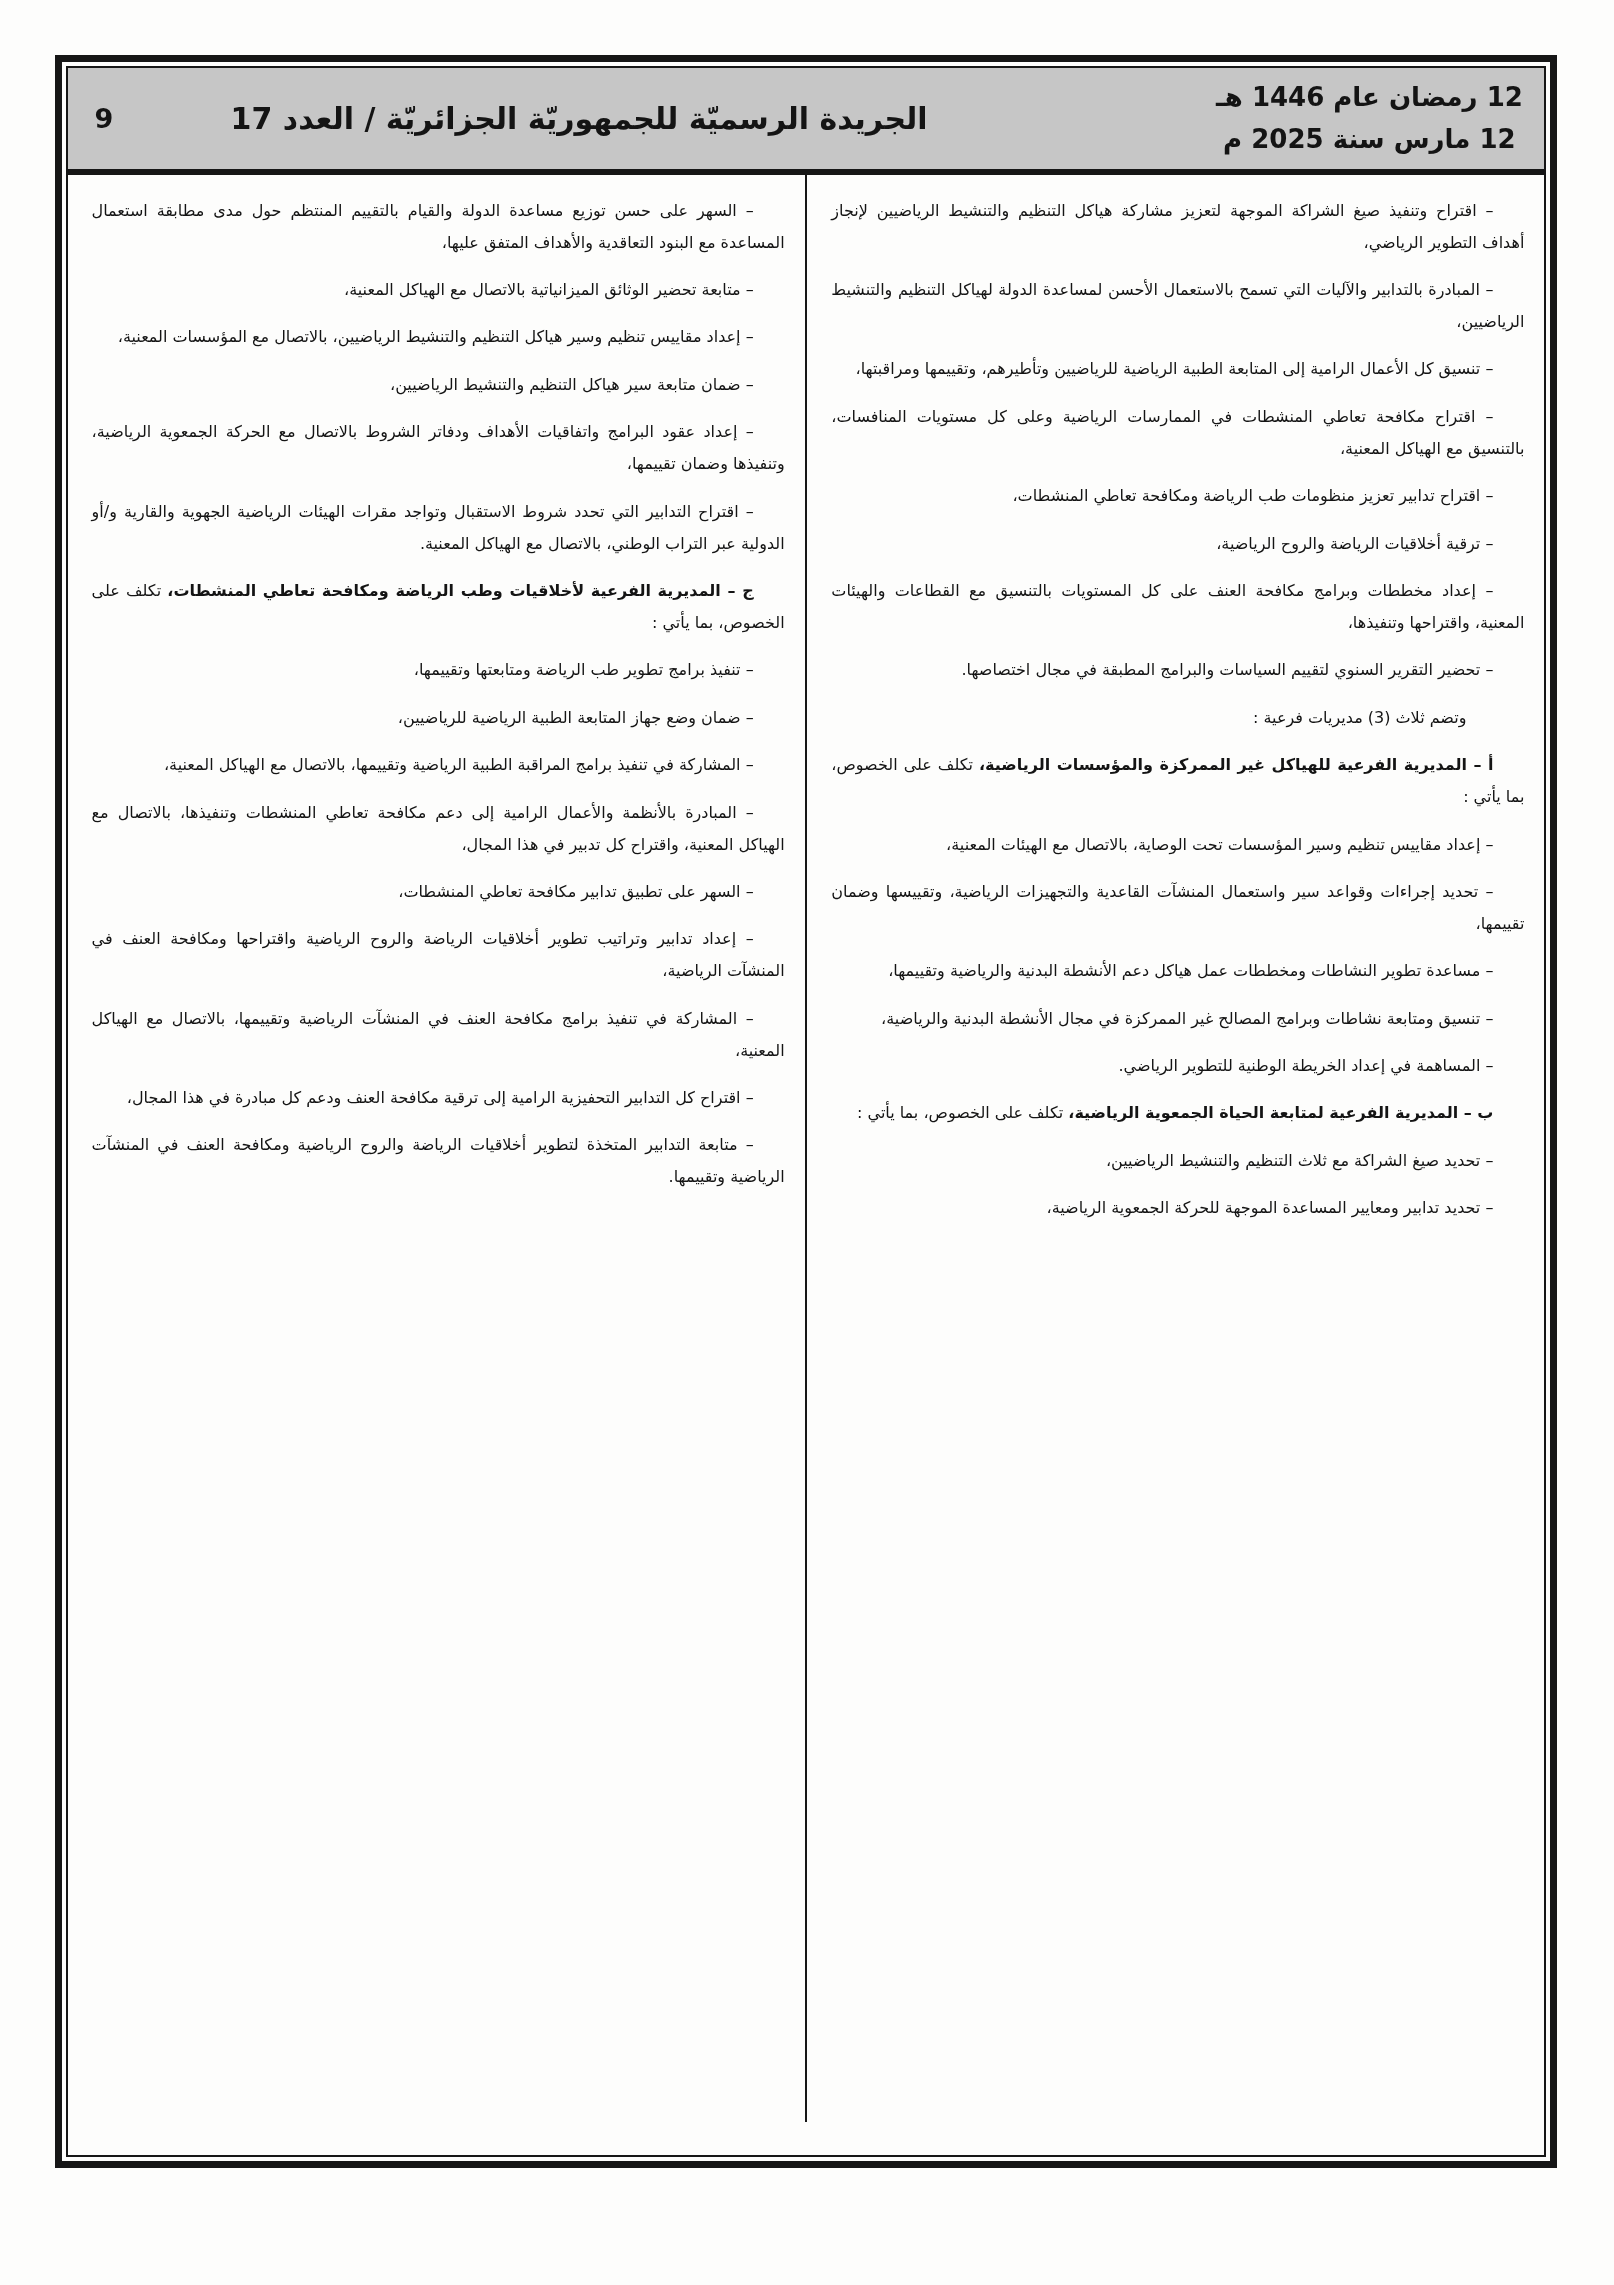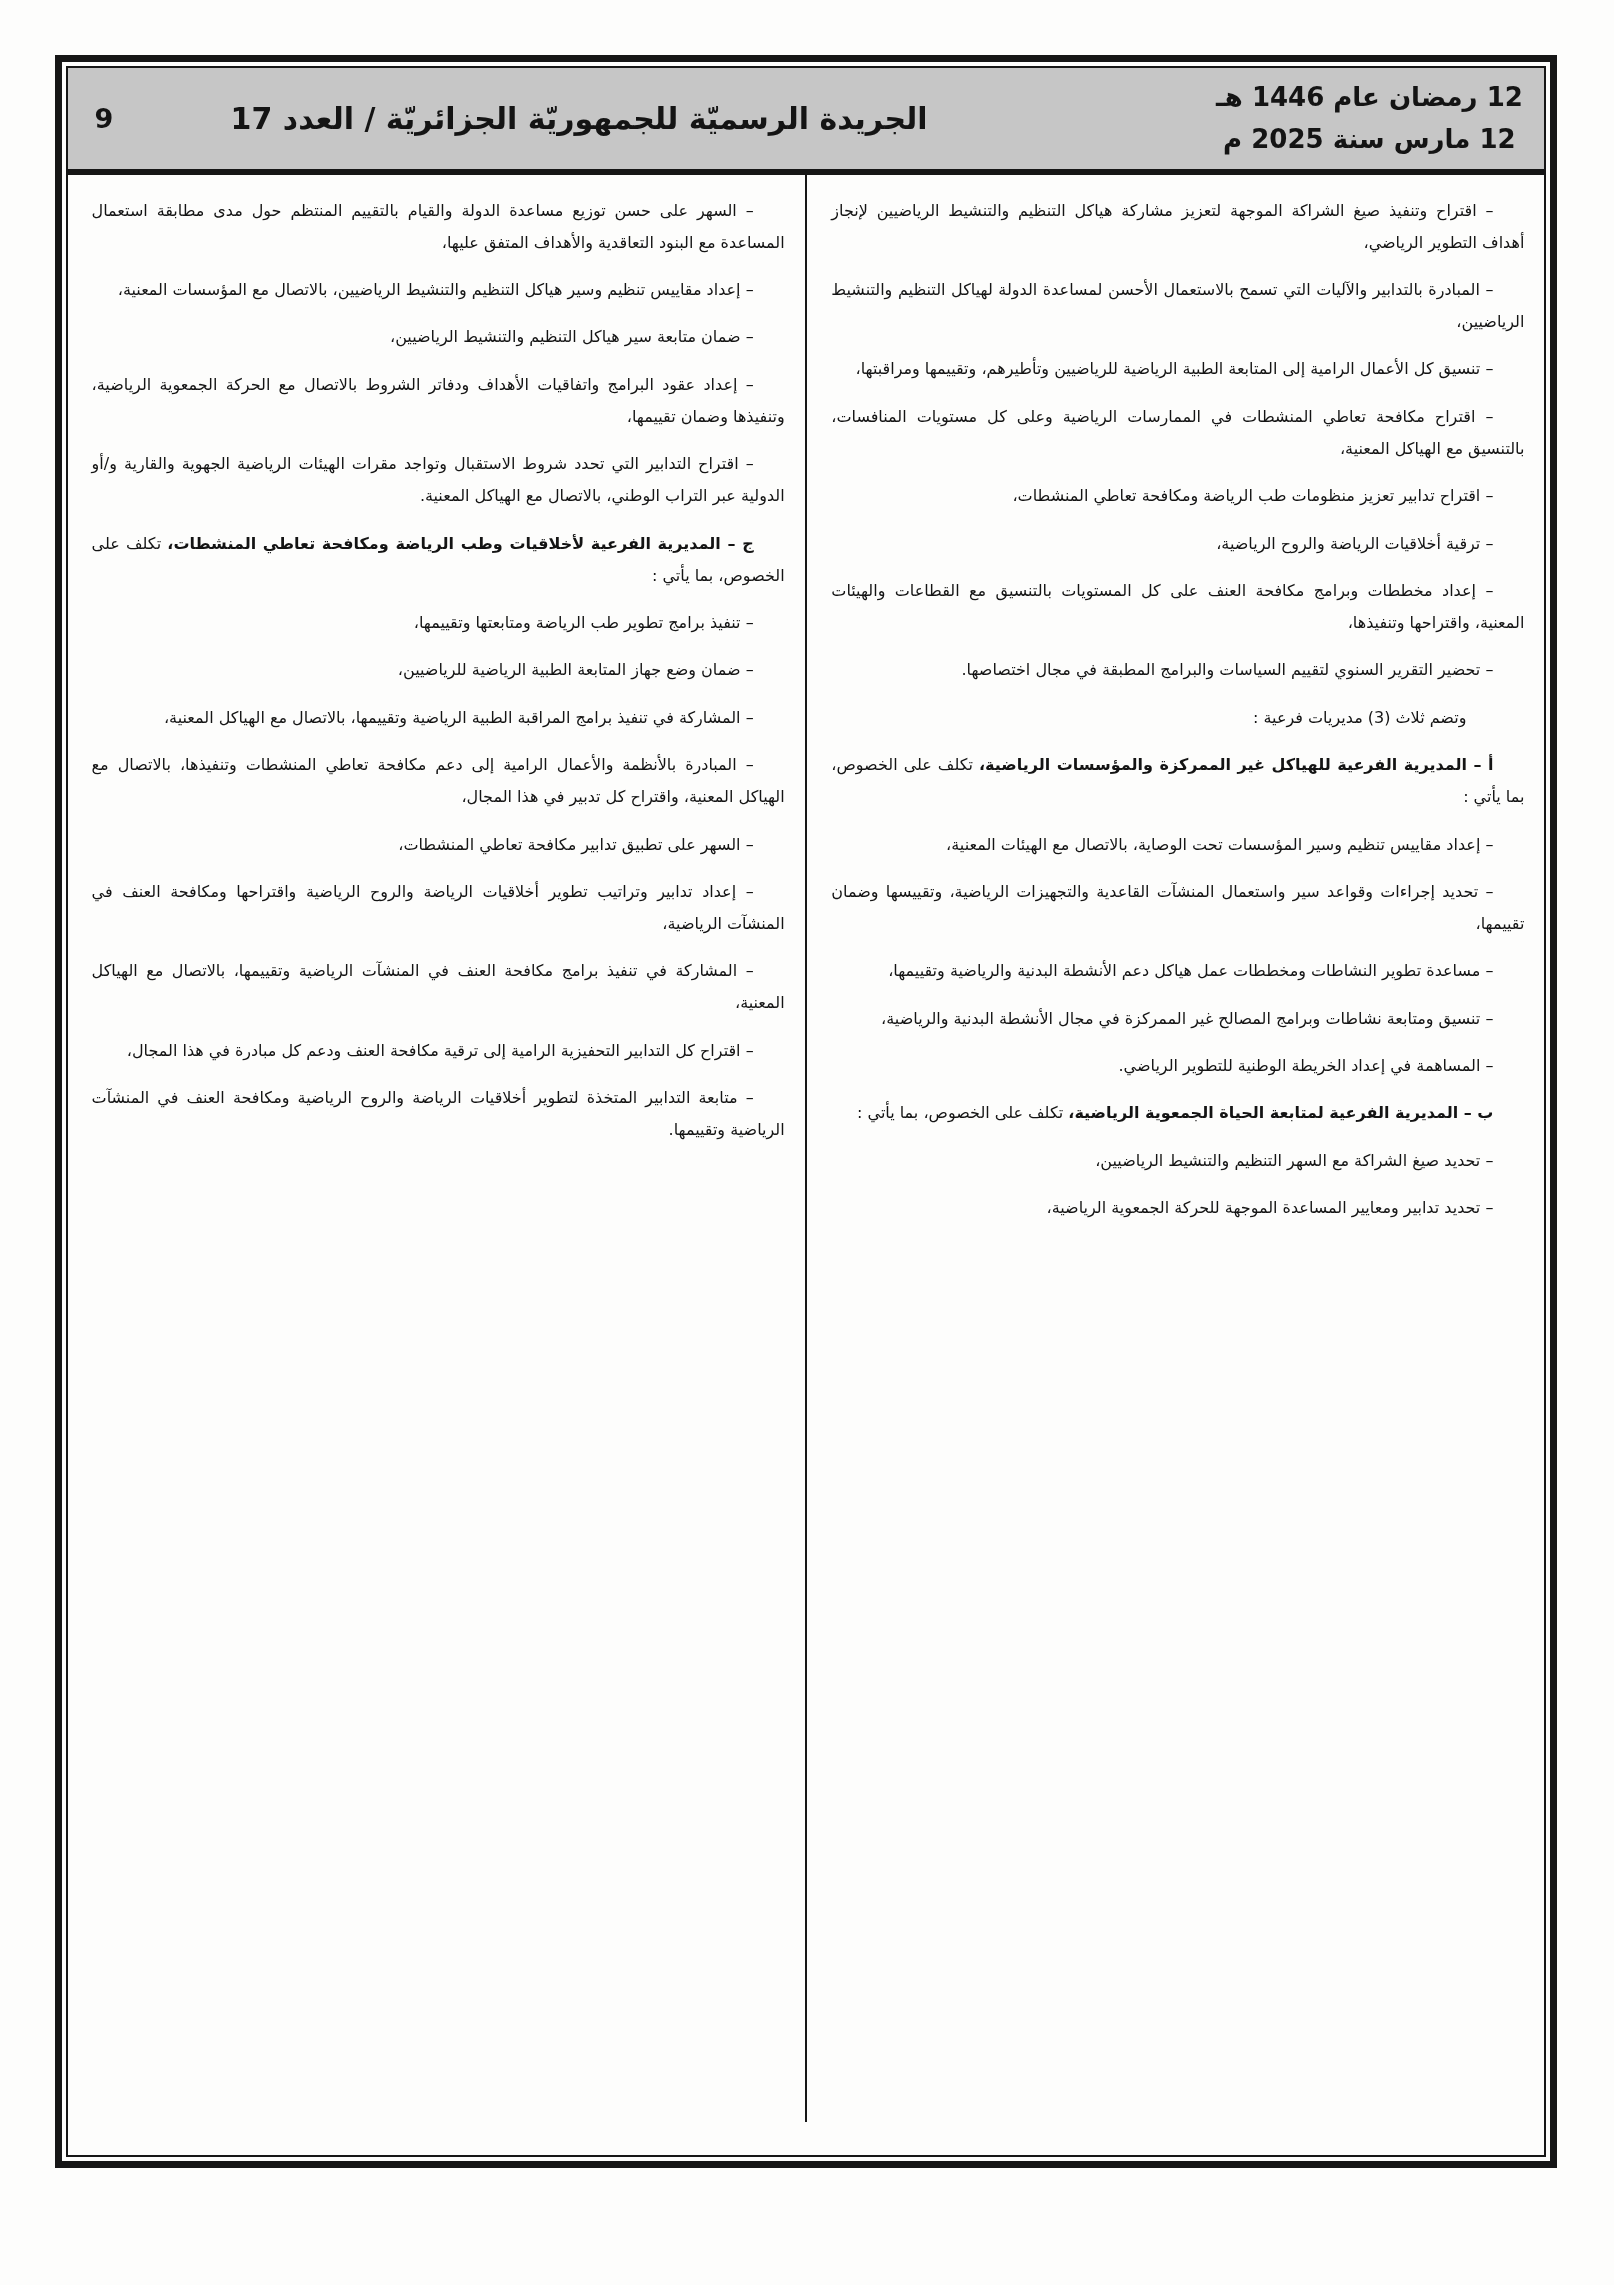--- a/index.html
+++ b/index.html
@@ -86,20 +86,21 @@
         <div class="journal-title">الجريدة الرسميّة للجمهوريّة الجزائريّة / العدد 17</div>
         <div class="dates">
           <div>12 رمضان عام 1446 هـ</div>
           <div>12 مارس سنة 2025 م</div>
         </div>
       </div>
 
       <div class="body">
         <div class="column">
             <p class="para item">– السهر على حسن توزيع مساعدة الدولة والقيام بالتقييم المنتظم حول مدى مطابقة استعمال المساعدة مع البنود التعاقدية والأهداف المتفق عليها،</p>
+            <p class="para item">– متابعة تحضير الوثائق الميزانياتية بالاتصال مع الهياكل المعنية،</p>
             <p class="para item">– إعداد مقاييس تنظيم وسير هياكل التنظيم والتنشيط الرياضيين، بالاتصال مع المؤسسات المعنية،</p>
             <p class="para item">– ضمان متابعة سير هياكل التنظيم والتنشيط الرياضيين،</p>
             <p class="para item">– إعداد عقود البرامج واتفاقيات الأهداف ودفاتر الشروط بالاتصال مع الحركة الجمعوية الرياضية، وتنفيذها وضمان تقييمها،</p>
             <p class="para item">– اقتراح التدابير التي تحدد شروط الاستقبال وتواجد مقرات الهيئات الرياضية الجهوية والقارية و/أو الدولية عبر التراب الوطني، بالاتصال مع الهياكل المعنية.</p>
             <p class="para heading"><b>ج – المديرية الفرعية لأخلاقيات وطب الرياضة ومكافحة تعاطي المنشطات،</b> تكلف على الخصوص، بما يأتي :</p>
             <p class="para item">– تنفيذ برامج تطوير طب الرياضة ومتابعتها وتقييمها،</p>
             <p class="para item">– ضمان وضع جهاز المتابعة الطبية الرياضية للرياضيين،</p>
             <p class="para item">– المشاركة في تنفيذ برامج المراقبة الطبية الرياضية وتقييمها، بالاتصال مع الهياكل المعنية،</p>
             <p class="para item">– المبادرة بالأنظمة والأعمال الرامية إلى دعم مكافحة تعاطي المنشطات وتنفيذها، بالاتصال مع الهياكل المعنية، واقتراح كل تدبير في هذا المجال،</p>
             <p class="para item">– السهر على تطبيق تدابير مكافحة تعاطي المنشطات،</p>
@@ -119,21 +120,21 @@
             <p class="para item">– إعداد مخططات وبرامج مكافحة العنف على كل المستويات بالتنسيق مع القطاعات والهيئات المعنية، واقتراحها وتنفيذها،</p>
             <p class="para item">– تحضير التقرير السنوي لتقييم السياسات والبرامج المطبقة في مجال اختصاصها.</p>
             <p class="para plain">وتضم ثلاث (3) مديريات فرعية :</p>
             <p class="para heading"><b>أ – المديرية الفرعية للهياكل غير الممركزة والمؤسسات الرياضية،</b> تكلف على الخصوص، بما يأتي :</p>
             <p class="para item">– إعداد مقاييس تنظيم وسير المؤسسات تحت الوصاية، بالاتصال مع الهيئات المعنية،</p>
             <p class="para item">– تحديد إجراءات وقواعد سير واستعمال المنشآت القاعدية والتجهيزات الرياضية، وتقييسها وضمان تقييمها،</p>
             <p class="para item">– مساعدة تطوير النشاطات ومخططات عمل هياكل دعم الأنشطة البدنية والرياضية وتقييمها،</p>
             <p class="para item">– تنسيق ومتابعة نشاطات وبرامج المصالح غير الممركزة في مجال الأنشطة البدنية والرياضية،</p>
             <p class="para item">– المساهمة في إعداد الخريطة الوطنية للتطوير الرياضي.</p>
             <p class="para heading"><b>ب – المديرية الفرعية لمتابعة الحياة الجمعوية الرياضية،</b> تكلف على الخصوص، بما يأتي :</p>
-            <p class="para item">– تحديد صيغ الشراكة مع السهر التنظيم والتنشيط الرياضيين،</p>
+            <p class="para item">– تحديد صيغ الشراكة مع ثلاث التنظيم والتنشيط الرياضيين،</p>
             <p class="para item">– تحديد تدابير ومعايير المساعدة الموجهة للحركة الجمعوية الرياضية،</p>
           </div>
       </div>
 
     </div>
   </div>
 </div>
 
 
 </body></html>

